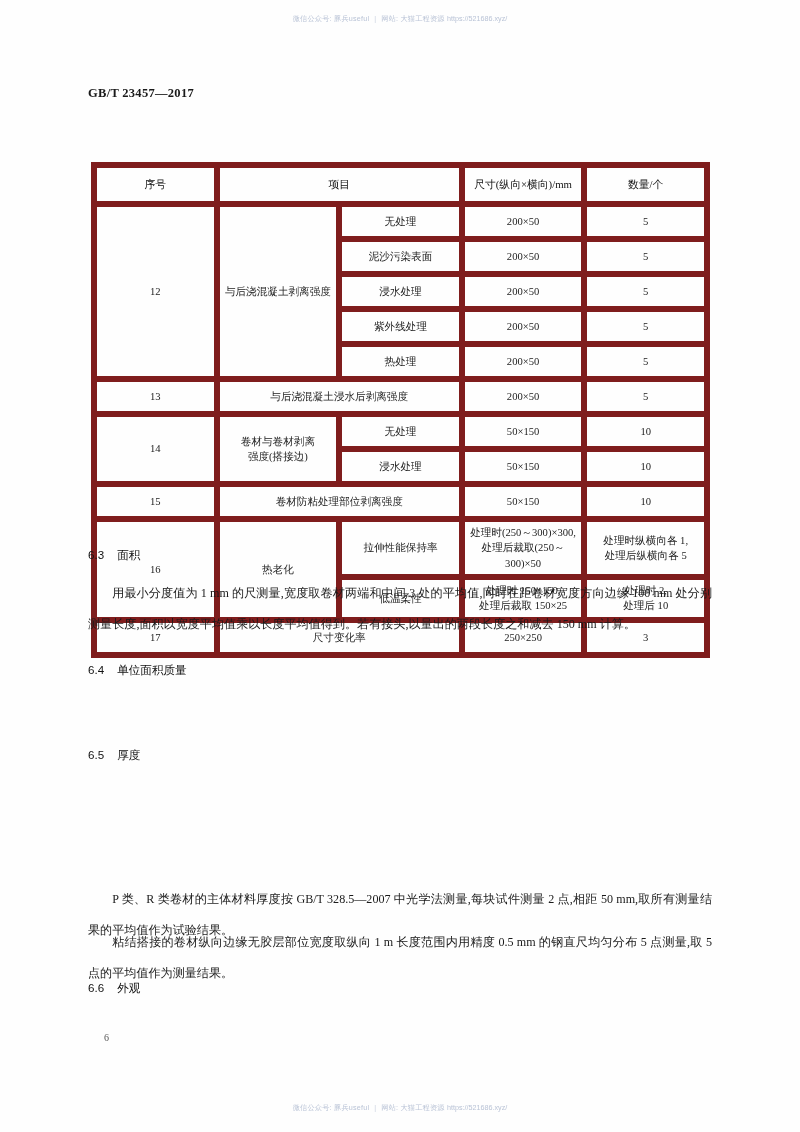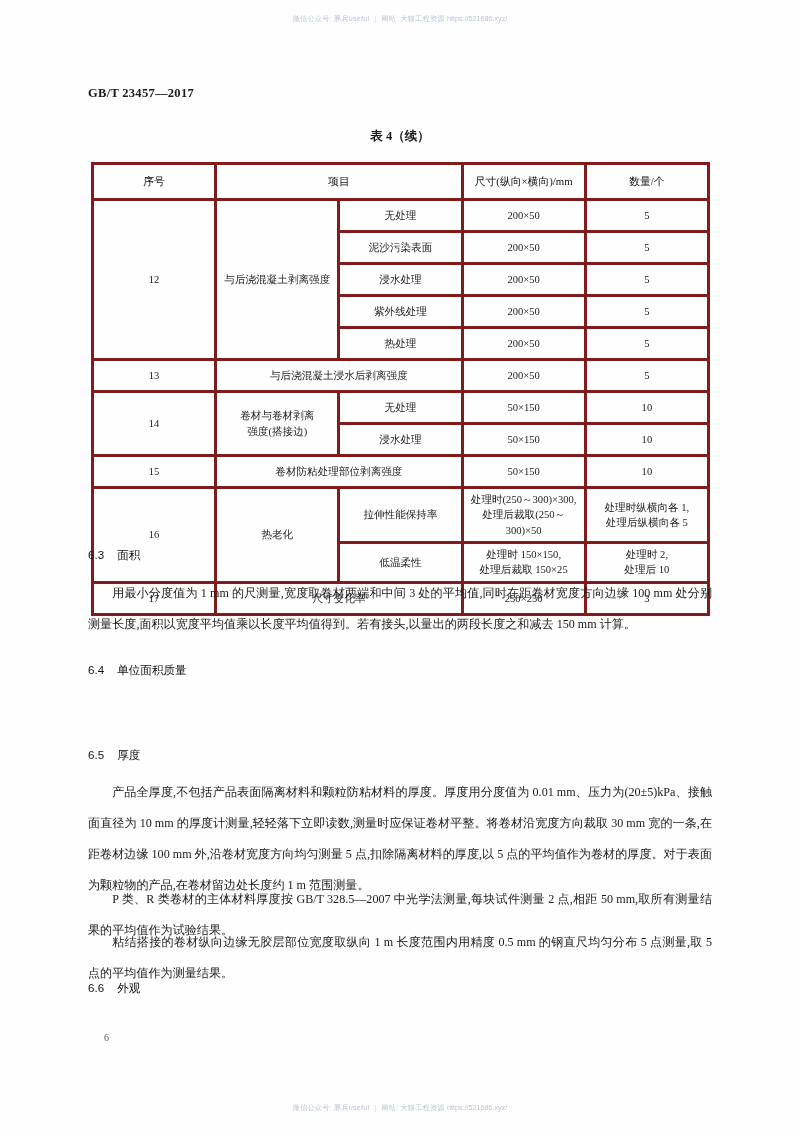--- a/index.html
+++ b/index.html
@@ -68,21 +68,21 @@
     top: 162px;
     width: 619px;
   }
   table.spec {
     border-collapse: collapse;
     width: 619px;
     table-layout: fixed;
     font-size: 10.6px;
   }
   table.spec td, table.spec th {
-    border: 3px solid #7f1d1d;
+    border: 6px solid #7f1d1d;
     text-align: center;
     vertical-align: middle;
     padding: 3px 2px;
     font-weight: normal;
     line-height: 1.45;
     color: #222;
   }
   table.spec thead th {
     height: 27px;
     font-size: 10.8px;
@@ -132,21 +132,20 @@
 <body>
 
 <div class="page">
 
   <div class="watermark watermark-top">
     <span>微信公众号: 豚兵useful</span><span class="sep">|</span><span>网站: 大猫工程资源</span>&nbsp;<span class="url">https://521686.xyz/</span>
   </div>
 
   <div class="std-code">GB/T 23457—2017</div>
 
-  <div class="table-caption">表 4（续）</div>
 
   <div class="tbl-wrap">
     <table class="spec">
       <thead>
         <tr>
           <th class="num">序号</th>
           <th colspan="2">项目</th>
           <th class="size">尺寸(纵向×横向)/mm</th>
           <th class="qty">数量/个</th>
         </tr>
@@ -251,21 +250,20 @@
   </div>
   <div class="para" style="top:578px;">用最小分度值为 1 mm 的尺测量,宽度取卷材两端和中间 3 处的平均值,同时在距卷材宽度方向边缘 100 mm 处分别测量长度,面积以宽度平均值乘以长度平均值得到。若有接头,以量出的两段长度之和减去 150 mm 计算。</div>
 
   <div class="sec-head" style="left:88px; top:663px;">
     <span class="no">6.4</span><span>单位面积质量</span>
   </div>
 
   <div class="sec-head" style="left:88px; top:748px;">
     <span class="no">6.5</span><span>厚度</span>
   </div>
-  <div class="para" style="top:777px;">产品全厚度,不包括产品表面隔离材料和颗粒防粘材料的厚度。厚度用分度值为 0.01 mm、压力为(20±5)kPa、接触面直径为 10 mm 的厚度计测量,轻轻落下立即读数,测量时应保证卷材平整。将卷材沿宽度方向裁取 30 mm 宽的一条,在距卷材边缘 100 mm 外,沿卷材宽度方向均匀测量 5 点,扣除隔离材料的厚度,以 5 点的平均值作为卷材的厚度。对于表面为颗粒物的产品,在卷材留边处长度约 1 m 范围测量。</div>
   <div class="para" style="top:884px;">P 类、R 类卷材的主体材料厚度按 GB/T 328.5—2007 中光学法测量,每块试件测量 2 点,相距 50 mm,取所有测量结果的平均值作为试验结果。</div>
   <div class="para" style="top:927px;">粘结搭接的卷材纵向边缘无胶层部位宽度取纵向 1 m 长度范围内用精度 0.5 mm 的钢直尺均匀分布 5 点测量,取 5 点的平均值作为测量结果。</div>
 
   <div class="sec-head" style="left:88px; top:981px;">
     <span class="no">6.6</span><span>外观</span>
   </div>
 
   <div class="page-num">6</div>
 
   <div class="watermark watermark-bottom">

